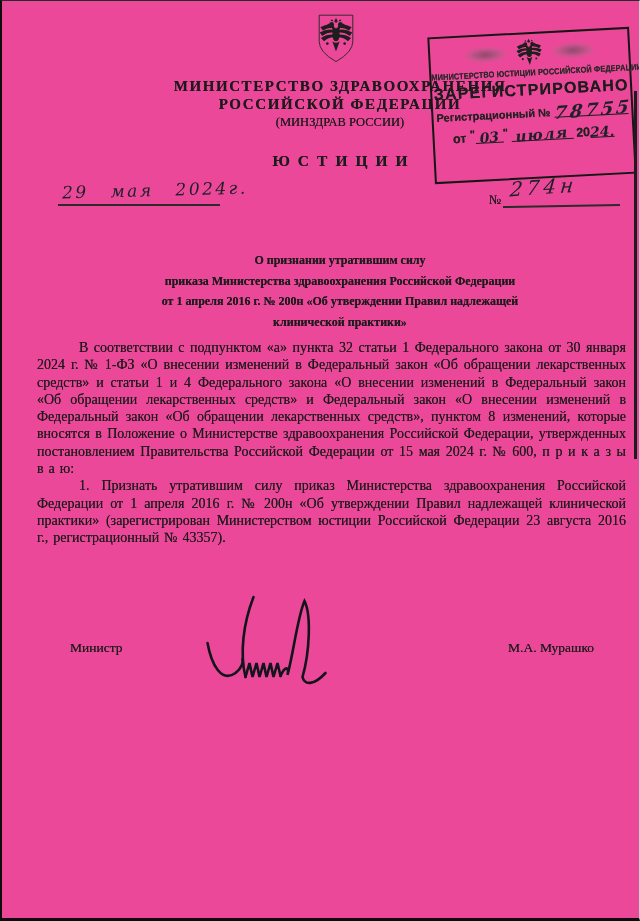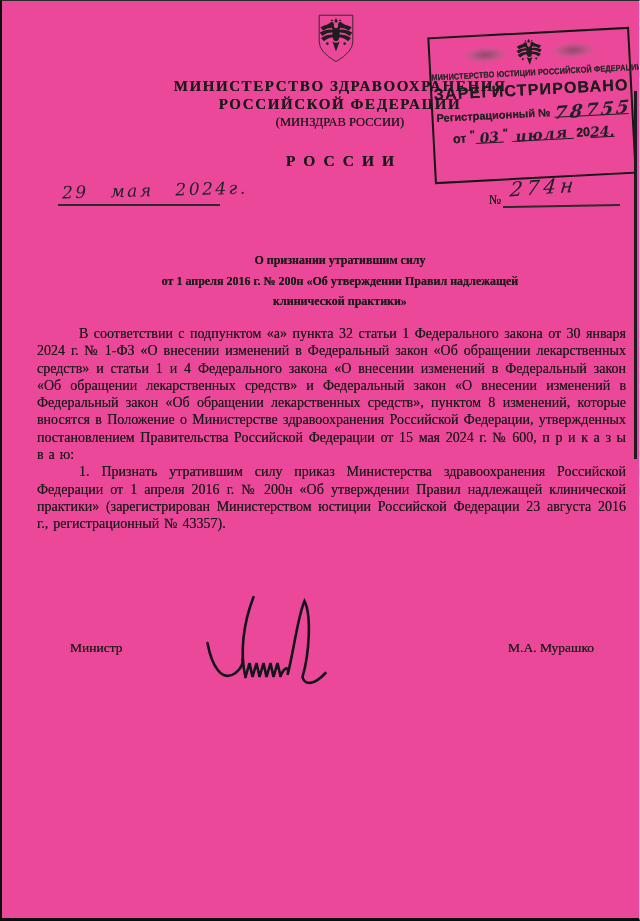--- a/index.html
+++ b/index.html
@@ -48,21 +48,21 @@
   .slot-day{width:28px;}
   .slot-month{width:62px;margin:0 3px;}
   .slot-year{width:24px;}
   .dayhand{font-size:14px;display:inline-block;transform:rotate(-3deg);position:relative;top:1px;}
   .monthhand{font-size:15px;letter-spacing:1px;display:inline-block;transform:rotate(-2deg);position:relative;top:1px;}
   .yearhand{font-size:14px;display:inline-block;position:relative;top:1px;}
   .qmark{font-weight:bold;font-size:11px;position:relative;top:-4px;}
   
   .title{left:58px;top:249px;width:560px;text-align:center;font-weight:bold;
     font-size:12px;line-height:20.5px;}
-  .body{left:35px;top:324px;width:589px;font-size:14px;line-height:17.3px;
+  .body{left:35px;top:338px;width:589px;font-size:14px;line-height:17.3px;
     text-align:justify;word-spacing:1.5px;}
   .body p{margin:0;text-indent:42px;}
   
   .sig-pos{left:68px;top:639px;font-size:13.5px;text-align:center;}
   .signature{left:198px;top:592px;width:138px;height:105px;}
   .sig-name{left:506px;top:639px;font-size:13.5px;}
   
   .edge-line{left:632px;top:90px;width:2.5px;height:368px;background:#1c1c1c;}
   .hidden-defs{position:absolute;width:0;height:0;overflow:hidden;}
 </style>
@@ -98,21 +98,21 @@
     <path d="M9 2 H51 V35 Q51 48 30 60 Q9 48 9 35 Z" fill="none" stroke="#2a2a2a" stroke-width="1.2"></path>
     <use href="#eagle" x="5" y="4" width="50" height="47"></use>
   </svg>
 
   <div class="abs hdr">
     <div class="hdr-l">МИНИСТЕРСТВО ЗДРАВООХРАНЕНИЯ</div>
     <div class="hdr-l">РОССИЙСКОЙ ФЕДЕРАЦИИ</div>
     <div class="hdr-s">(МИНЗДРАВ РОССИИ)</div>
   </div>
 
-  <div class="abs prikaz">РОССИИ</div>
+  <div class="abs prikaz">ЮСТИЦИИ</div>
 
   <div class="abs hand date-hand">29 мая 2024г.</div>
   <div class="abs date-underline"></div>
 
   <span class="abs numlabel">№</span>
   <span class="abs hand numhand">274н</span>
   <div class="abs num-underline"></div>
 
   <div class="abs stamp">
     <div class="stamp-top">
@@ -128,20 +128,21 @@
       <span>Регистрационный №</span><span class="slot slot-reg"><span class="hand regnum">78755</span></span>
     </div>
     <div class="stamp-dateline">
       <span>от</span>
       <span class="qmark">"</span><span class="slot slot-day"><span class="hand dayhand">03</span></span><span class="qmark">"</span><span class="slot slot-month"><span class="hand monthhand">июля</span></span><span>20</span><span class="slot slot-year"><span class="hand yearhand">24.</span></span>
     </div>
   </div>
 
   <div class="abs title">
     <div>О признании утратившим силу</div>
+    <div>приказа Министерства здравоохранения Российской Федерации</div>
     <div>от 1 апреля 2016 г. № 200н «Об утверждении Правил надлежащей</div>
     <div>клинической практики»</div>
   </div>
 
   <div class="abs body">
     <p>В соответствии с подпунктом «а» пункта 32 статьи 1 Федерального закона от 30 января 2024 г. № 1-ФЗ «О внесении изменений в Федеральный закон «Об обращении лекарственных средств» и статьи 1 и 4 Федерального закона «О внесении изменений в Федеральный закон «Об обращении лекарственных средств» и Федеральный закон «О внесении изменений в Федеральный закон «Об обращении лекарственных средств», пунктом 8 изменений, которые вносятся в Положение о Министерстве здравоохранения Российской Федерации, утвержденных постановлением Правительства Российской Федерации от 15 мая 2024 г. № 600, п р и к а з ы в а ю:</p>
     <p>1. Признать утратившим силу приказ Министерства здравоохранения Российской Федерации от 1 апреля 2016 г. № 200н «Об утверждении Правил надлежащей клинической практики» (зарегистрирован Министерством юстиции Российской Федерации 23 августа 2016 г., регистрационный № 43357).</p>
   </div>
 
   <div class="abs sig-pos">Министр</div>

